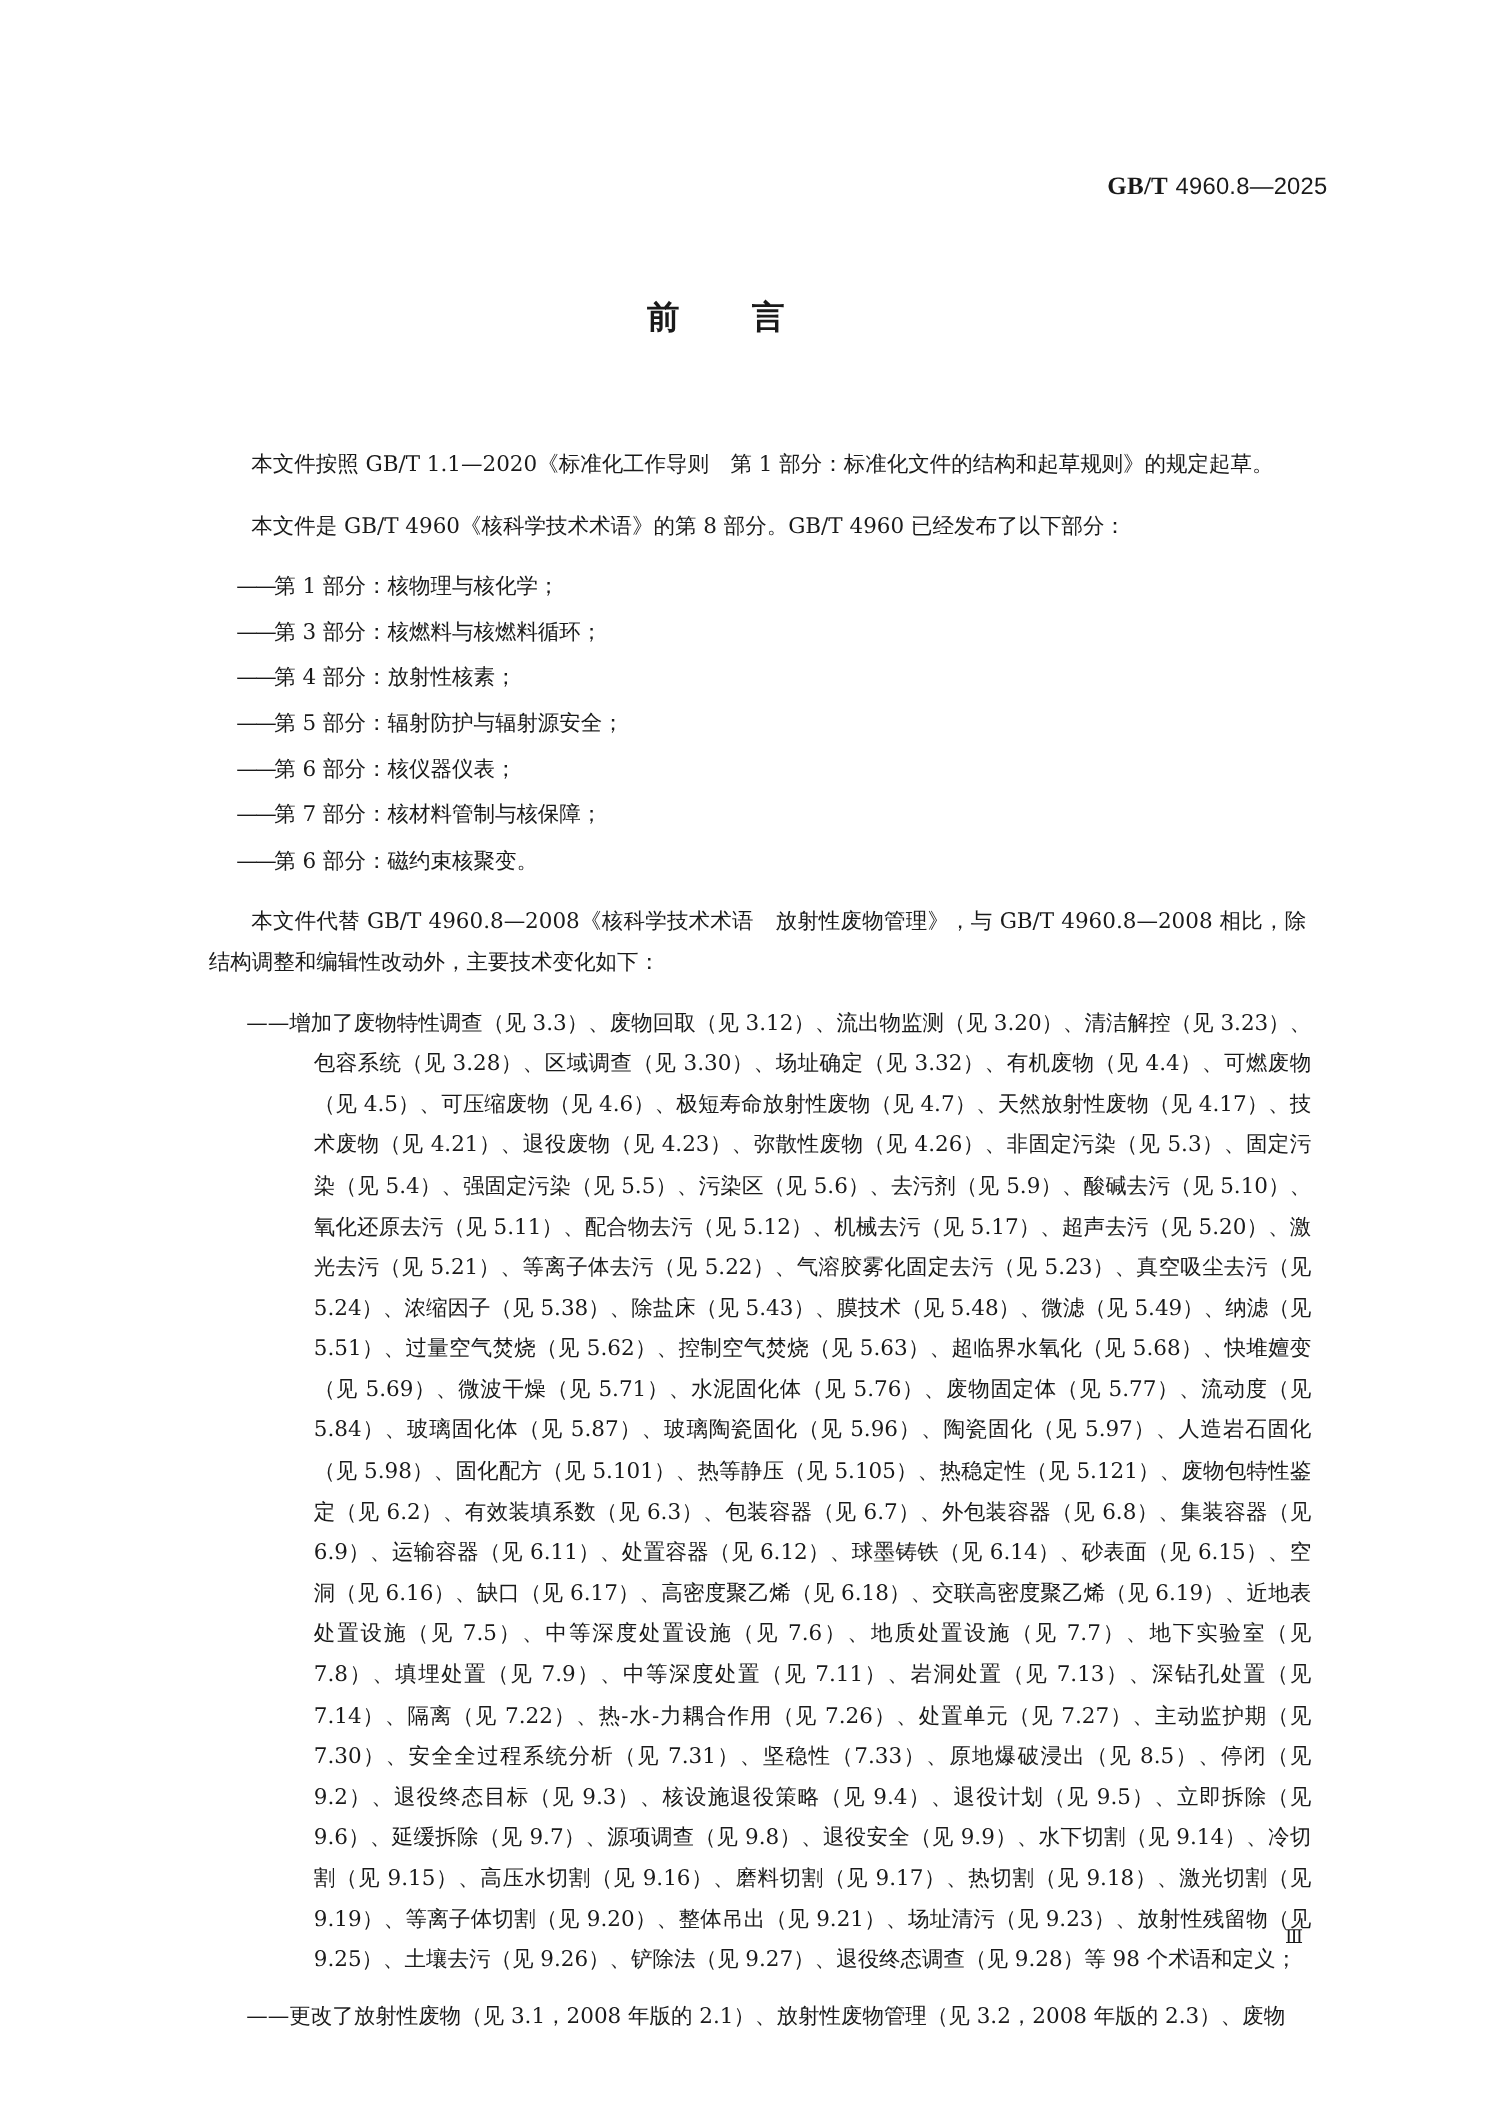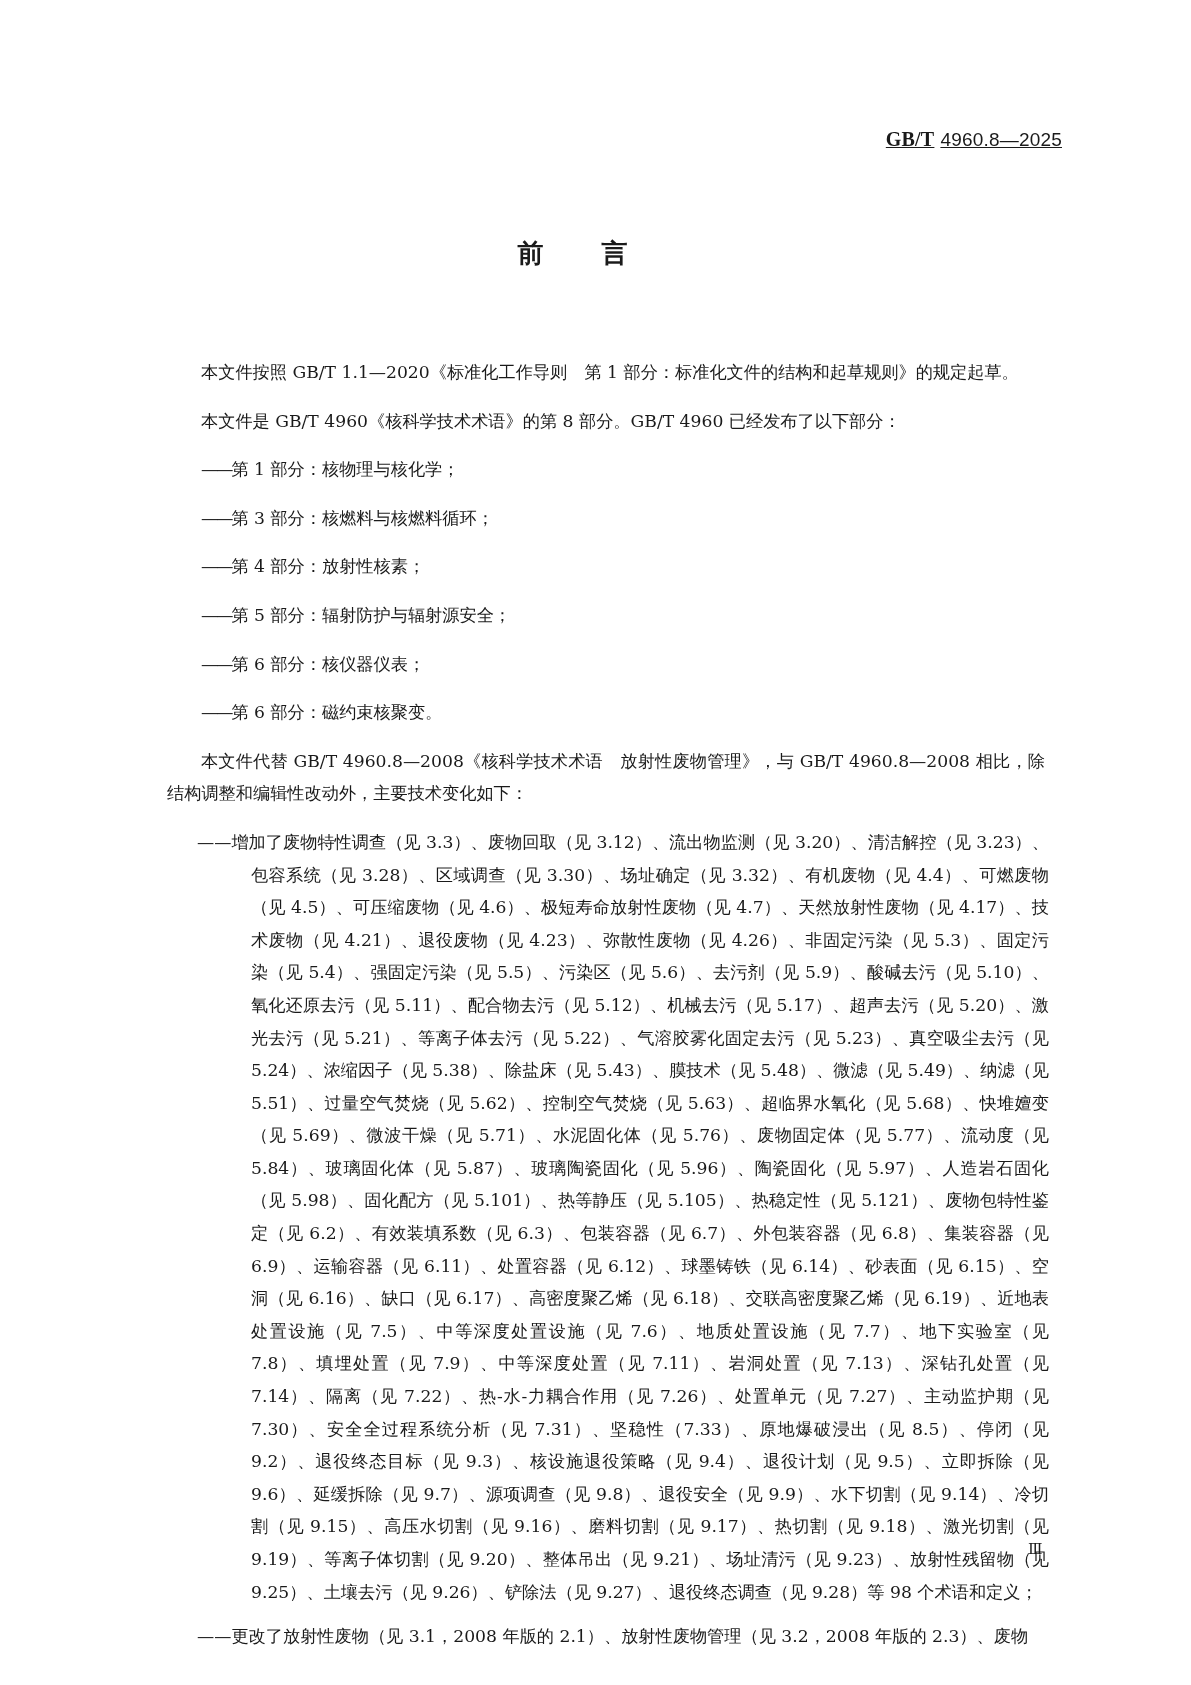--- a/index.html
+++ b/index.html
@@ -1,27 +1,27 @@
 <!DOCTYPE html>
 <html><head>
   <meta charset="utf-8">
   <style>
     html, body { margin: 0; padding: 0; background: #ffffff; }
     body { width: 1191px; height: 1685px; position: relative; overflow: hidden;
            font-family: "DejaVu Serif", "Liberation Serif", serif; color: #1a1a1a; }
-    .std-number { position: absolute; top: 128px; right: 129px; font-size: 19px; letter-spacing: 0.2px; text-decoration: underline; }
+    .std-number { position: absolute; top: 138px; right: 129px; font-size: 19px; letter-spacing: 0.2px; }
     .std-number .gbt { font-family: "Liberation Serif", "DejaVu Serif", serif; font-weight: bold; font-size: 20px; }
     .std-number .num { font-family: "Liberation Sans", "DejaVu Sans", sans-serif; font-size: 19px; margin-left: 6px; }
     .page-title { position: absolute; top: 236px; left: 0; width: 1145px; text-align: center;
                   font-family: "DejaVu Sans", "Liberation Sans", sans-serif; font-weight: bold;
                   font-size: 26px; letter-spacing: 58px; text-indent: 58px; }
     .body { position: absolute; top: 340px; left: 151px; width: 910px;
             font-size: 17.2px; line-height: 32.6px; text-align: justify; }
     .para { margin: 16px; text-indent: 34px; }
-    .dash-item { margin: 16px; padding-left: 34px; }
+    .dash-item { margin: 4px; padding-left: 34px; }
     .dash-item .dash { letter-spacing: -2px; }
     .change-item { margin: 12px; padding-left: 88px; text-indent: -54px; }
     .page-num { position: absolute; top: 1540px; left: 1028px; font-size: 15px; }
   </style>
 </head>
 <body>
 
 <div class="std-number">
   <span class="gbt">GB/T</span><span class="num">4960.8—2025</span>
 </div>
@@ -31,20 +31,21 @@
 <div class="body">
   <p class="para">本文件按照 GB/T 1.1—2020《标准化工作导则　第 1 部分：标准化文件的结构和起草规则》的规定起草。</p>
   <p class="para">本文件是 GB/T 4960《核科学技术术语》的第 8 部分。GB/T 4960 已经发布了以下部分：</p>
 
   <div>
     <p class="dash-item"><span class="dash">——</span><span>第 1 部分：核物理与核化学；</span></p>
     <p class="dash-item"><span class="dash">——</span><span>第 3 部分：核燃料与核燃料循环；</span></p>
     <p class="dash-item"><span class="dash">——</span><span>第 4 部分：放射性核素；</span></p>
     <p class="dash-item"><span class="dash">——</span><span>第 5 部分：辐射防护与辐射源安全；</span></p>
     <p class="dash-item"><span class="dash">——</span><span>第 6 部分：核仪器仪表；</span></p>
+    <p class="dash-item"><span class="dash">——</span><span>第 7 部分：核材料管制与核保障；</span></p>
     <p class="dash-item"><span class="dash">——</span><span>第 6 部分：磁约束核聚变。</span></p>
   </div>
 
   <p class="para">本文件代替 GB/T 4960.8—2008《核科学技术术语　放射性废物管理》，与 GB/T 4960.8—2008 相比，除结构调整和编辑性改动外，主要技术变化如下：</p>
 
   <div>
     <p class="change-item"><span class="dash">——</span><span>增加了废物特性调查（见 3.3）、废物回取（见 3.12）、流出物监测（见 3.20）、清洁解控（见 3.23）、包容系统（见 3.28）、区域调查（见 3.30）、场址确定（见 3.32）、有机废物（见 4.4）、可燃废物（见 4.5）、可压缩废物（见 4.6）、极短寿命放射性废物（见 4.7）、天然放射性废物（见 4.17）、技术废物（见 4.21）、退役废物（见 4.23）、弥散性废物（见 4.26）、非固定污染（见 5.3）、固定污染（见 5.4）、强固定污染（见 5.5）、污染区（见 5.6）、去污剂（见 5.9）、酸碱去污（见 5.10）、氧化还原去污（见 5.11）、配合物去污（见 5.12）、机械去污（见 5.17）、超声去污（见 5.20）、激光去污（见 5.21）、等离子体去污（见 5.22）、气溶胶雾化固定去污（见 5.23）、真空吸尘去污（见 5.24）、浓缩因子（见 5.38）、除盐床（见 5.43）、膜技术（见 5.48）、微滤（见 5.49）、纳滤（见 5.51）、过量空气焚烧（见 5.62）、控制空气焚烧（见 5.63）、超临界水氧化（见 5.68）、快堆嬗变（见 5.69）、微波干燥（见 5.71）、水泥固化体（见 5.76）、废物固定体（见 5.77）、流动度（见 5.84）、玻璃固化体（见 5.87）、玻璃陶瓷固化（见 5.96）、陶瓷固化（见 5.97）、人造岩石固化（见 5.98）、固化配方（见 5.101）、热等静压（见 5.105）、热稳定性（见 5.121）、废物包特性鉴定（见 6.2）、有效装填系数（见 6.3）、包装容器（见 6.7）、外包装容器（见 6.8）、集装容器（见 6.9）、运输容器（见 6.11）、处置容器（见 6.12）、球墨铸铁（见 6.14）、砂表面（见 6.15）、空洞（见 6.16）、缺口（见 6.17）、高密度聚乙烯（见 6.18）、交联高密度聚乙烯（见 6.19）、近地表处置设施（见 7.5）、中等深度处置设施（见 7.6）、地质处置设施（见 7.7）、地下实验室（见 7.8）、填埋处置（见 7.9）、中等深度处置（见 7.11）、岩洞处置（见 7.13）、深钻孔处置（见 7.14）、隔离（见 7.22）、热-水-力耦合作用（见 7.26）、处置单元（见 7.27）、主动监护期（见 7.30）、安全全过程系统分析（见 7.31）、坚稳性（7.33）、原地爆破浸出（见 8.5）、停闭（见 9.2）、退役终态目标（见 9.3）、核设施退役策略（见 9.4）、退役计划（见 9.5）、立即拆除（见 9.6）、延缓拆除（见 9.7）、源项调查（见 9.8）、退役安全（见 9.9）、水下切割（见 9.14）、冷切割（见 9.15）、高压水切割（见 9.16）、磨料切割（见 9.17）、热切割（见 9.18）、激光切割（见 9.19）、等离子体切割（见 9.20）、整体吊出（见 9.21）、场址清污（见 9.23）、放射性残留物（见 9.25）、土壤去污（见 9.26）、铲除法（见 9.27）、退役终态调查（见 9.28）等 98 个术语和定义；</span></p>
     <p class="change-item"><span class="dash">——</span><span>更改了放射性废物（见 3.1，2008 年版的 2.1）、放射性废物管理（见 3.2，2008 年版的 2.3）、废物</span></p>
   </div>
 </div>

